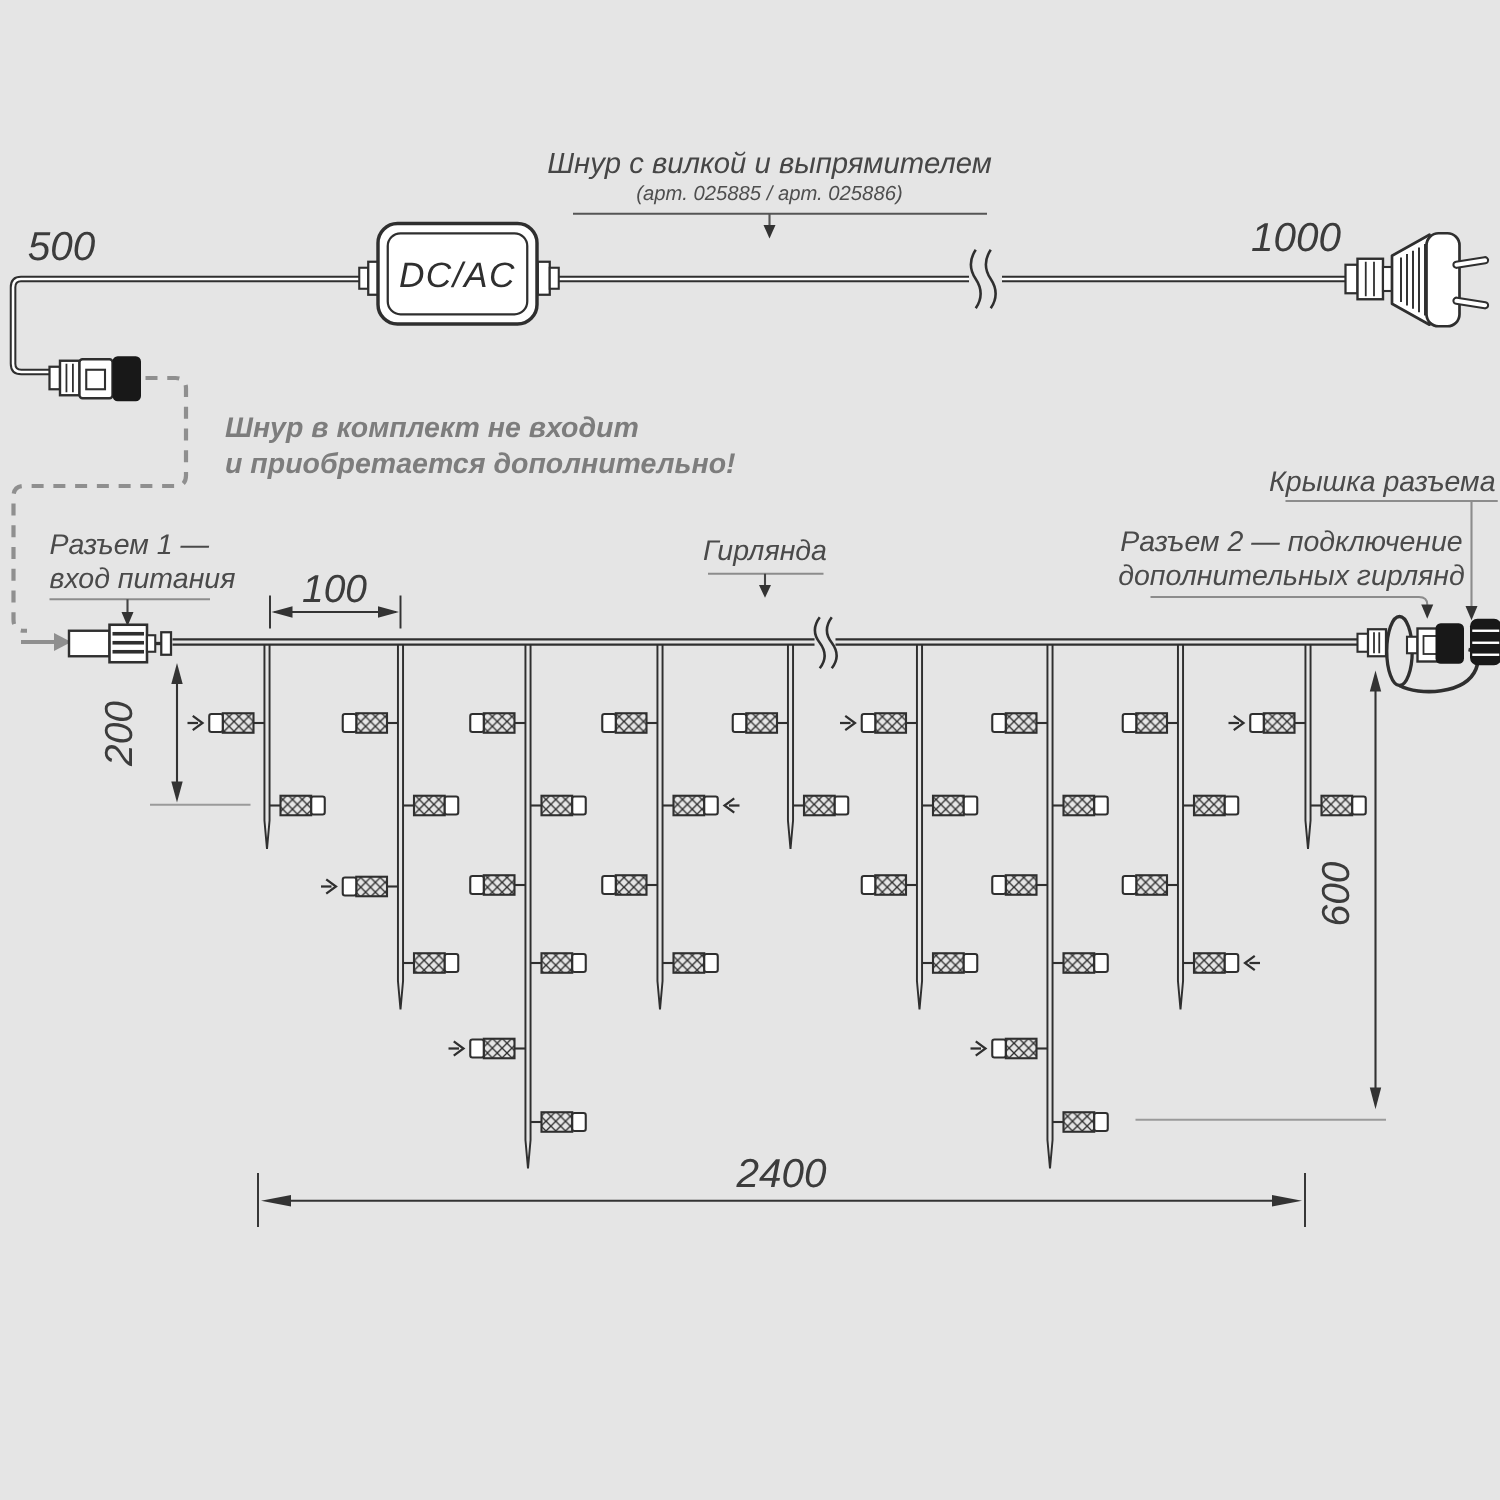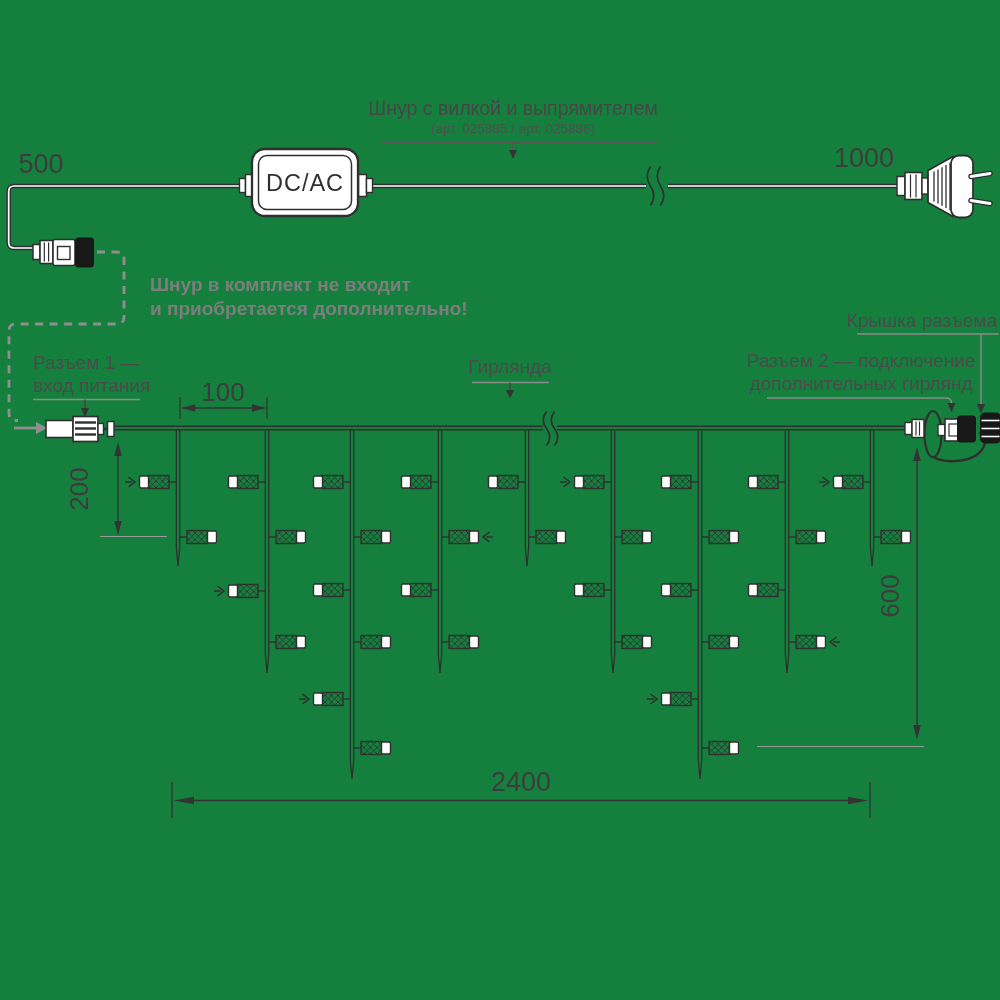--- a/index.html
+++ b/index.html
@@ -1,16 +1,16 @@
 <!DOCTYPE html>
 <html><head>
 <meta charset="utf-8">
 <style>
   html,body{margin:0;padding:0;background:#ffffff;}
-  .stage{width:1000px;height:1000px;position:relative;background:#15803d;overflow:hidden;}
+  .stage{width:1000px;height:1000px;position:relative;background:#e5e5e5;overflow:hidden;font-style:italic;}
   svg{display:block;}
   text{font-family:"Liberation Sans","DejaVu Sans",sans-serif;}
   .t-title{font-size:19.5px;fill:#464646;}
   .t-sub{font-size:13.5px;fill:#4e4e4e;}
   .t-note{font-size:19px;font-weight:bold;fill:#7d7d7d;}
   .t-label{font-size:19px;fill:#4a4a4a;}
   .t-dim{font-size:26px;fill:#3c3c3c;}
   .t-dim-lg{font-size:27px;fill:#3c3c3c;}
   .t-dcac{font-size:23.5px;fill:#2f2f2f;letter-spacing:1px;}
   .ln{stroke:#2f2f2f;}

